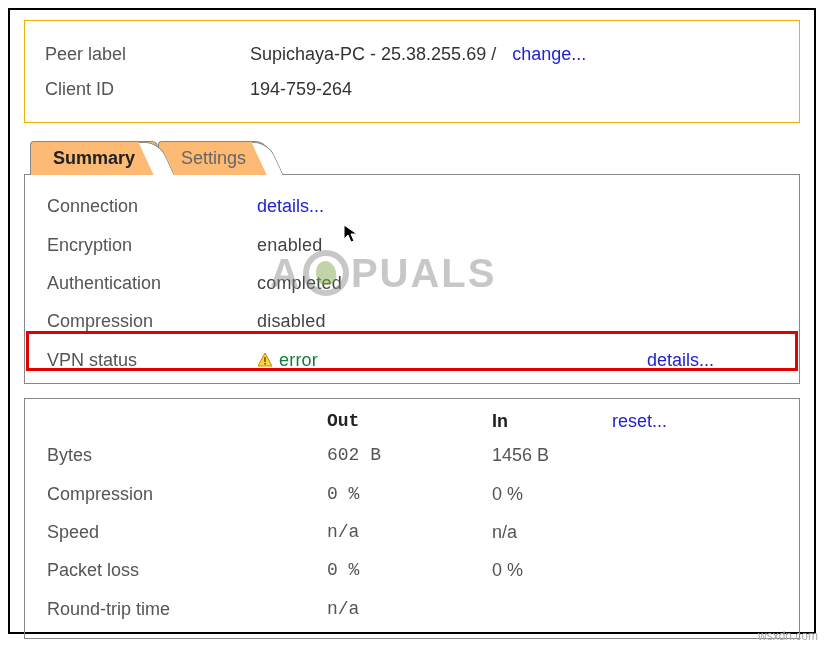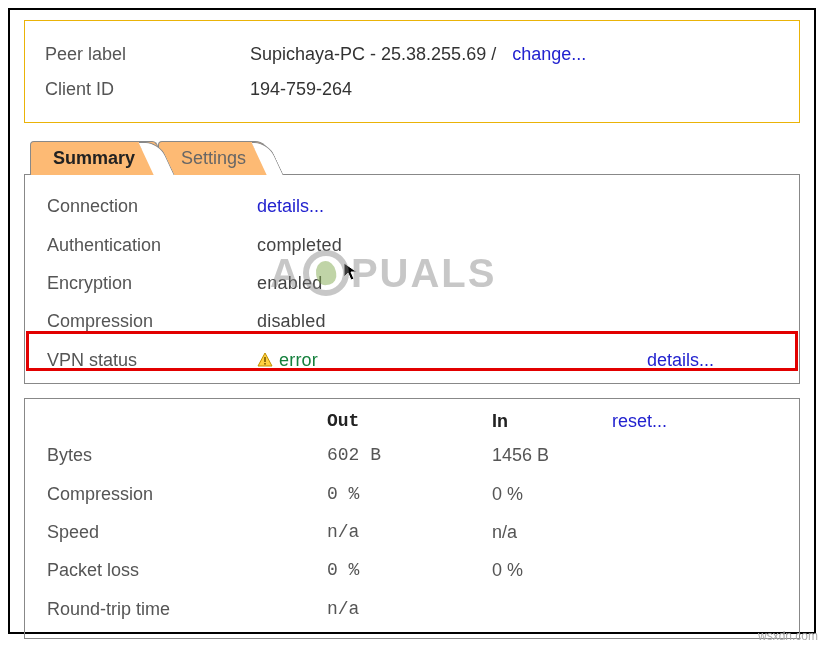--- a/index.html
+++ b/index.html
@@ -177,34 +177,34 @@
       <div class="tab inactive">Settings</div>
     </div>
 
     <div class="summary-box rel">
       <div class="highlight-box"></div>
 
       <div class="summ-row">
         <span class="summ-label">Connection</span>
         <span class="summ-link link">details...</span>
       </div>
-      <div class="summ-row">
-        <span class="summ-label">Authentication</span>
-        <span class="summ-value">completed</span>
-        <span class="summ-link"></span>
-      </div>
       <div class="summ-row encrow">
         <span class="summ-label">Encryption</span>
         <span class="summ-value">enabled</span>
         <span class="summ-link"></span>
         <span class="cursor-icon">
           <svg viewBox="0 0 16 20">
               <path d="M1 1 L1 15 L5 11 L8 18 L11 17 L8 10 L14 10 Z" fill="#000" stroke="#fff" stroke-width="1"></path>
             </svg>
         </span>
+      </div>
+      <div class="summ-row">
+        <span class="summ-label">Authentication</span>
+        <span class="summ-value">completed</span>
+        <span class="summ-link"></span>
       </div>
       <div class="summ-row">
         <span class="summ-label">Compression</span>
         <span class="summ-value">disabled</span>
         <span class="summ-link"></span>
       </div>
       <div class="summ-row">
         <span class="summ-label">VPN status</span>
         <span class="summ-value">
           <span class="warning-icon">

